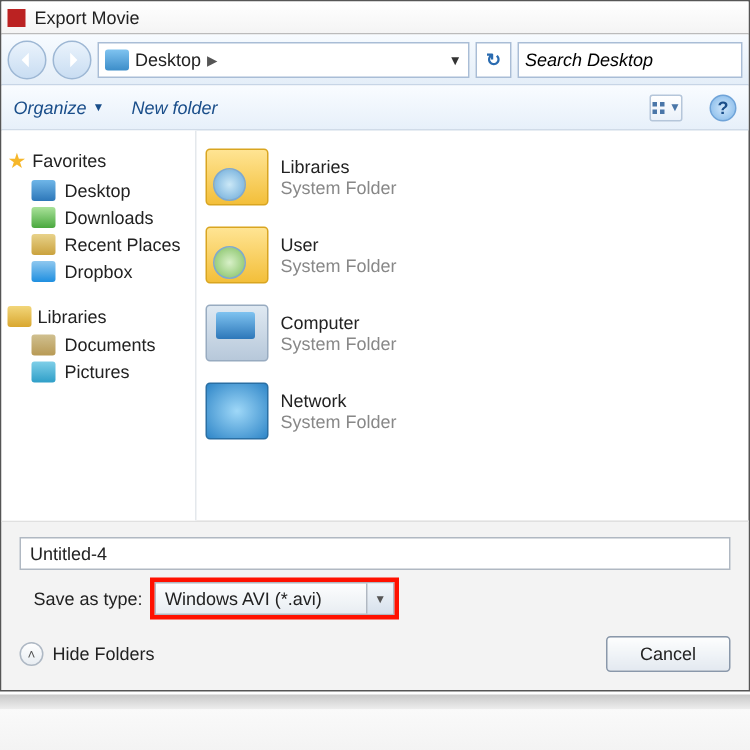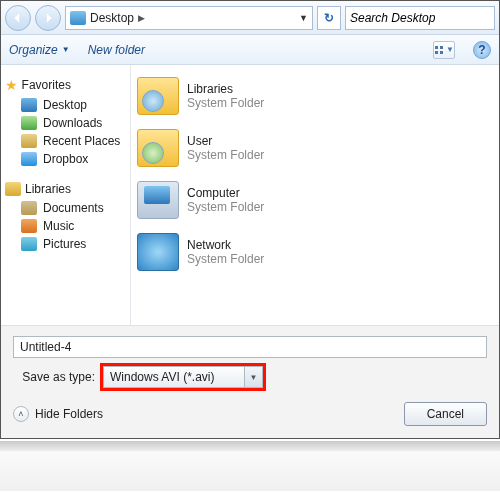--- a/index.html
+++ b/index.html
@@ -65,20 +65,24 @@
 .btn { height: 24px; border: 1px solid #8a98aa; background: linear-gradient(#fdfefe,#e3e9f0); padding: 0 22px; color: #222; margin-left: 8px; border-radius: 3px; display:flex; align-items:center; }
 .btn.default { border: 1px solid #4b8fd6; box-shadow: inset 0 0 0 1px #a6cdf2; }
 .shadow-strip { height:10px; background: linear-gradient(#c8c8c8,#eee); margin-top:2px; }
 .below { height: 40px; background: linear-gradient(#fafafa,#f0f0f0); }
 </style>
 </head>
 <body>
 
 <div class="window">
 
+  <div class="titlebar">
+    <div class="app-icon"></div>
+    <div class="title">Export Movie</div>
+  </div>
 
   <div class="navbar">
     <div class="nav-btn">
       <svg viewBox="0 0 10 10">
           <path d="M6 1 2 5l4 4z"></path>
         </svg>
     </div>
     <div class="nav-btn">
       <svg viewBox="0 0 10 10">
           <path d="M4 1l4 4-4 4z"></path>
@@ -147,24 +151,20 @@
 
       <div class="sb-header" style="margin-top:14px">
         <div class="sb-icon ico-lib" style="width:16px;height:14px"></div>
         <span>Libraries</span>
       </div>
       <div class="sb-item">
           <div class="sb-icon ico-doc"></div>
           <span>Documents</span>
         </div>
       <div class="sb-item">
-          <div class="sb-icon ico-music"></div>
-          <span>Music</span>
-        </div>
-      <div class="sb-item">
           <div class="sb-icon ico-pic"></div>
           <span>Pictures</span>
         </div>
     </div>
 
     <div class="content">
       <div class="item">
         <div class="big-icon fld-yellow">
             <div class="fld-over"></div>
           </div>

